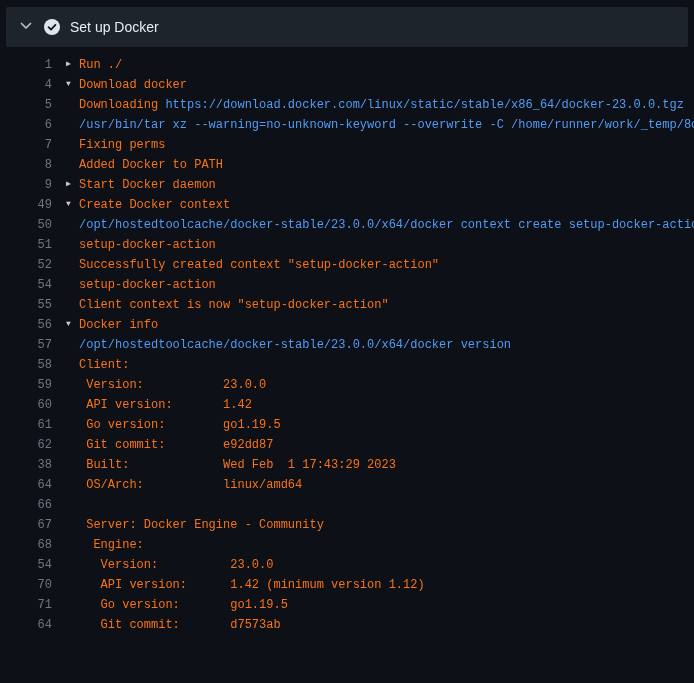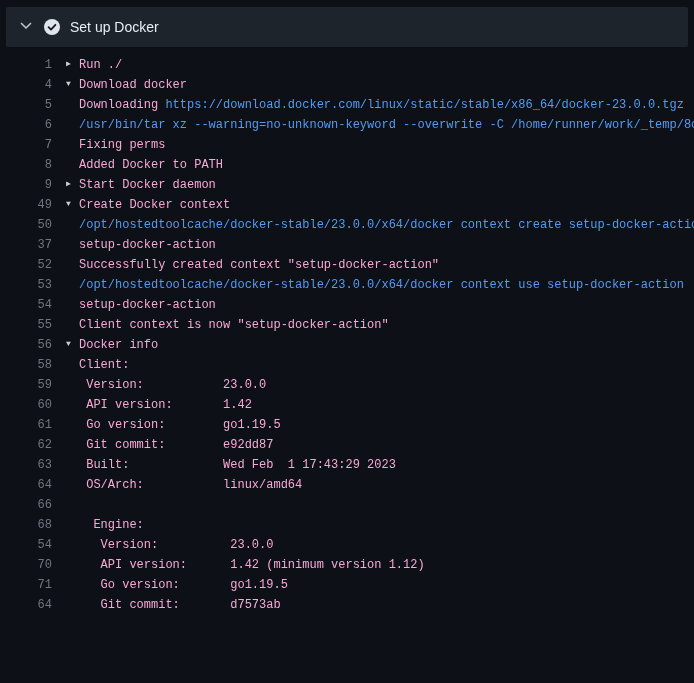--- a/index.html
+++ b/index.html
@@ -75,21 +75,21 @@
   }
   .arrow {
     display: inline-block;
     width: 13px;
     font-size: 8px;
     color: #c4ccd4;
     vertical-align: middle;
     position: relative;
     top: -1px;
   }
-  .s-plain { color: #f9a8d4; }
+  .s-plain { color: #f97316; }
   .s-cmd   { color: #539bf5; }
   .s-link  { color: #539bf5; cursor: pointer; }
 </style>
 </head>
 <body>
 
 <div class="step-header">
   <button class="chev-btn">
     <span>
       <svg width="16" height="16" viewBox="0 0 16 16">
@@ -137,76 +137,80 @@
     </div>
     <div class="log-line">
       <span class="line-num">49</span>
       <span class="line-content"><span class="arrow">▼</span><span class="s-plain">Create Docker context</span></span>
     </div>
     <div class="log-line">
       <span class="line-num">50</span>
       <span class="line-content"><span class="arrow"></span><span class="s-cmd">/opt/hostedtoolcache/docker-stable/23.0.0/x64/docker context create setup-docker-action</span></span>
     </div>
     <div class="log-line">
-      <span class="line-num">37</span>
+      <span class="line-num">51</span>
       <span class="line-content"><span class="arrow"></span><span class="s-plain">setup-docker-action</span></span>
     </div>
     <div class="log-line">
       <span class="line-num">52</span>
       <span class="line-content"><span class="arrow"></span><span class="s-plain">Successfully created context "setup-docker-action"</span></span>
     </div>
     <div class="log-line">
-      <span class="line-num">53</span>
-      <span class="line-content"><span class="arrow"></span><span class="s-cmd">/opt/hostedtoolcache/docker-stable/23.0.0/x64/docker context use setup-docker-action</span></span>
-    </div>
-    <div class="log-line">
       <span class="line-num">54</span>
       <span class="line-content"><span class="arrow"></span><span class="s-plain">setup-docker-action</span></span>
     </div>
     <div class="log-line">
       <span class="line-num">55</span>
       <span class="line-content"><span class="arrow"></span><span class="s-plain">Client context is now "setup-docker-action"</span></span>
     </div>
     <div class="log-line">
       <span class="line-num">56</span>
       <span class="line-content"><span class="arrow">▼</span><span class="s-plain">Docker info</span></span>
     </div>
     <div class="log-line">
+      <span class="line-num">57</span>
+      <span class="line-content"><span class="arrow"></span><span class="s-cmd">/opt/hostedtoolcache/docker-stable/23.0.0/x64/docker version</span></span>
+    </div>
+    <div class="log-line">
       <span class="line-num">58</span>
       <span class="line-content"><span class="arrow"></span><span class="s-plain">Client:</span></span>
     </div>
     <div class="log-line">
       <span class="line-num">59</span>
       <span class="line-content"><span class="arrow"></span><span class="s-plain"> Version:           23.0.0</span></span>
     </div>
     <div class="log-line">
       <span class="line-num">60</span>
       <span class="line-content"><span class="arrow"></span><span class="s-plain"> API version:       1.42</span></span>
     </div>
     <div class="log-line">
       <span class="line-num">61</span>
       <span class="line-content"><span class="arrow"></span><span class="s-plain"> Go version:        go1.19.5</span></span>
     </div>
     <div class="log-line">
       <span class="line-num">62</span>
       <span class="line-content"><span class="arrow"></span><span class="s-plain"> Git commit:        e92dd87</span></span>
     </div>
     <div class="log-line">
-      <span class="line-num">63</span>
+      <span class="line-num">38</span>
       <span class="line-content"><span class="arrow"></span><span class="s-plain"> Built:             Wed Feb  1 17:43:29 2023</span></span>
     </div>
     <div class="log-line">
       <span class="line-num">64</span>
       <span class="line-content"><span class="arrow"></span><span class="s-plain"> OS/Arch:           linux/amd64</span></span>
     </div>
     <div class="log-line">
       <span class="line-num">66</span>
       <span class="line-content"><span class="arrow"></span></span>
     </div>
     <div class="log-line">
+      <span class="line-num">67</span>
+      <span class="line-content"><span class="arrow"></span><span class="s-plain"> Server: Docker Engine - Community</span></span>
+    </div>
+    <div class="log-line">
       <span class="line-num">68</span>
       <span class="line-content"><span class="arrow"></span><span class="s-plain">  Engine:</span></span>
     </div>
     <div class="log-line">
       <span class="line-num">54</span>
       <span class="line-content"><span class="arrow"></span><span class="s-plain">   Version:          23.0.0</span></span>
     </div>
     <div class="log-line">
       <span class="line-num">70</span>
       <span class="line-content"><span class="arrow"></span><span class="s-plain">   API version:      1.42 (minimum version 1.12)</span></span>

